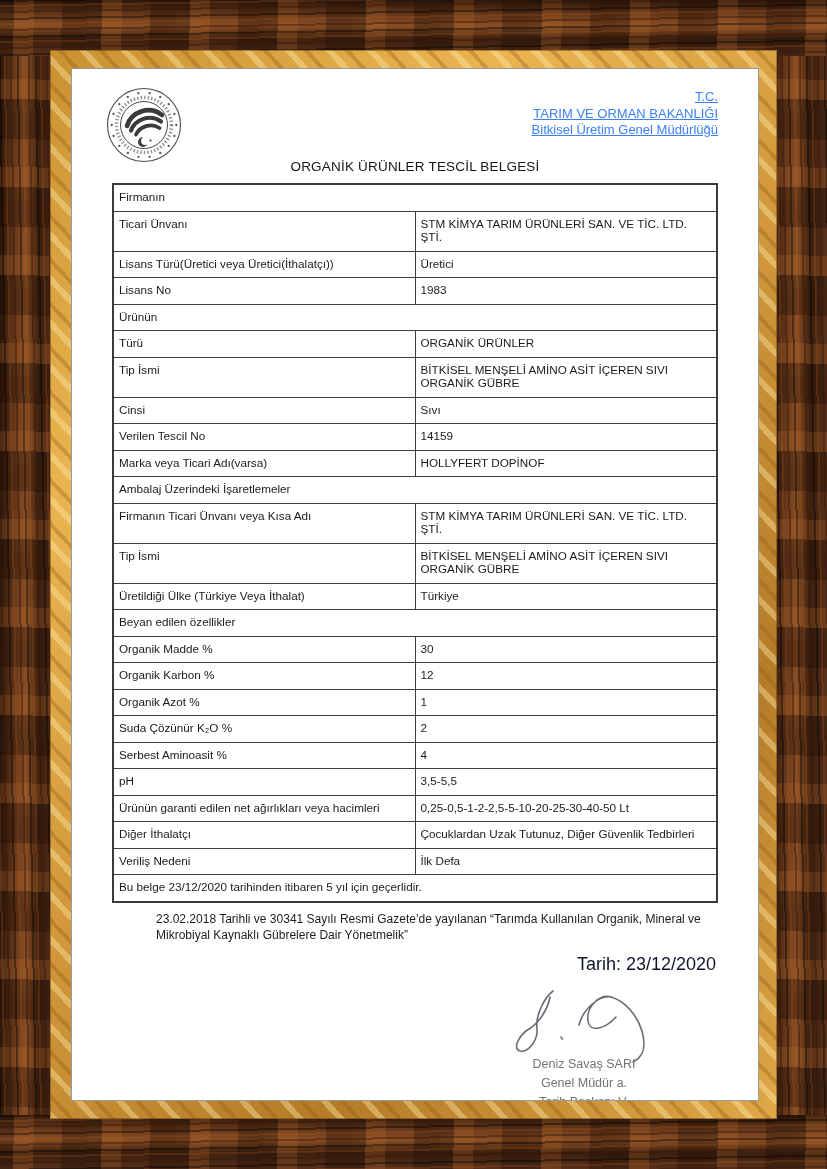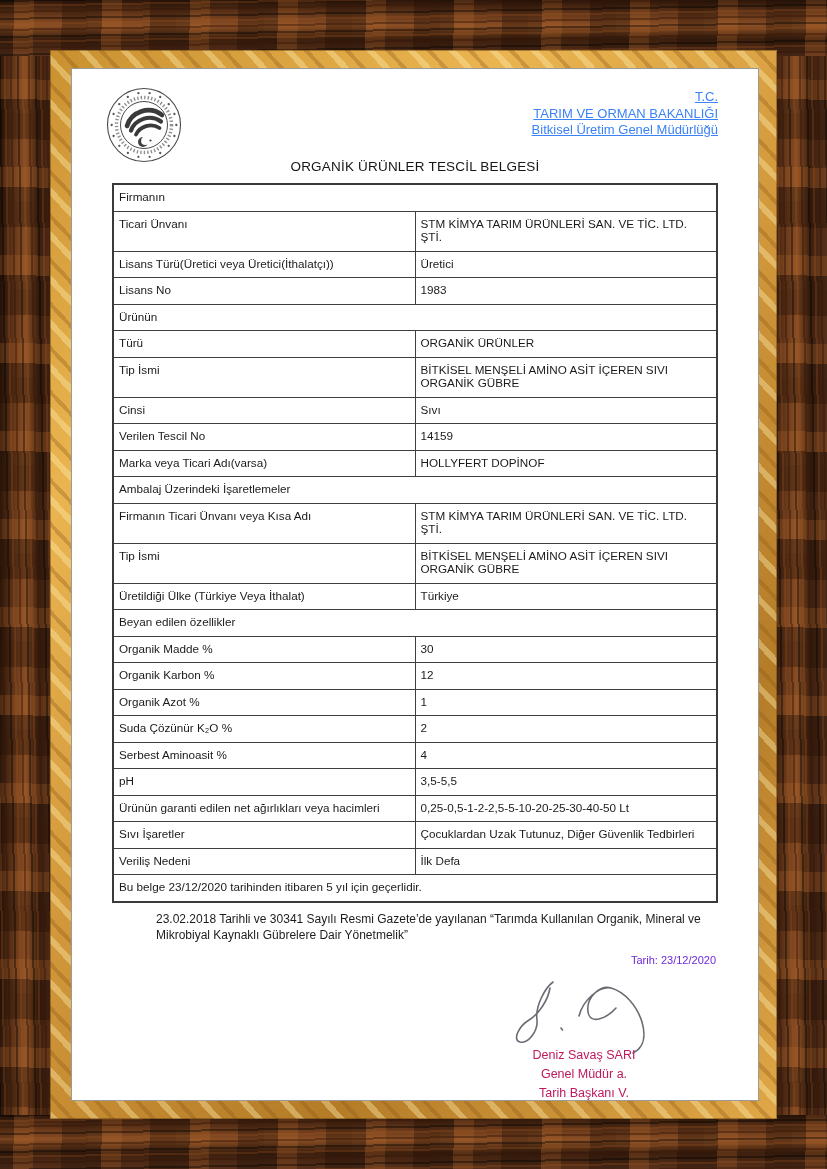--- a/index.html
+++ b/index.html
@@ -48,24 +48,24 @@
     font-size:11.7px; color:#1a1a1a; table-layout:fixed;
   }
   .cert-table td{
     border:1px solid #3e3e3e; vertical-align:top;
     padding:5px 9px 7px 5px; line-height:13.5px;
   }
   .cert-table{border:2px solid #3a3a3a;}
   .label-cell{width:51%;margin-left:35px;}
   .section-cell{padding-top:6px; padding-bottom:7px;}
   .regulation{margin-top:8px; font-size:12px; line-height:16px; color:#1c1c1c;margin-left:44px;}
-  .date-line{margin-top:11px; text-align:right; font-size:11px; padding-right:2px; color:#6d28d9;}
+  .date-line{margin-top:11px; text-align:right; font-size:18px; padding-right:2px; color:#0f172a;}
   .signature-block{width:232px; margin:2px 18px 0 auto; text-align:center;}
   .signature-svg{display:block; margin:0 auto -8px auto;}
-  .signer{font-size:12.5px; line-height:19px; color:#be185d;}
+  .signer{font-size:12.5px; line-height:19px; color:#737373;}
 </style>
 </head>
 <body>
 
 <div class="wood wood-left"></div>
 <div class="wood wood-right"></div>
 <div class="wood wood-top"></div>
 <div class="wood wood-bottom"></div>
 <div class="gold-band"></div>
 
@@ -192,21 +192,21 @@
         </tr>
         <tr>
           <td class="label-cell">pH</td>
           <td class="value-cell">3,5-5,5</td>
         </tr>
         <tr>
           <td class="label-cell">Ürünün garanti edilen net ağırlıkları veya hacimleri</td>
           <td class="value-cell">0,25-0,5-1-2-2,5-5-10-20-25-30-40-50 Lt</td>
         </tr>
         <tr>
-          <td class="label-cell">Sıvı İşaretler</td>
+          <td class="label-cell">Diğer İthalatçı</td>
           <td class="value-cell">Çocuklardan Uzak Tutunuz, Diğer Güvenlik Tedbirleri</td>
         </tr>
         <tr>
           <td class="label-cell">Veriliş Nedeni</td>
           <td class="value-cell">İlk Defa</td>
         </tr>
         <tr>
           <td colspan="2" class="section-cell">Bu belge 23/12/2020 tarihinden itibaren 5 yıl için geçerlidir.</td>
         </tr>
       </tbody>

